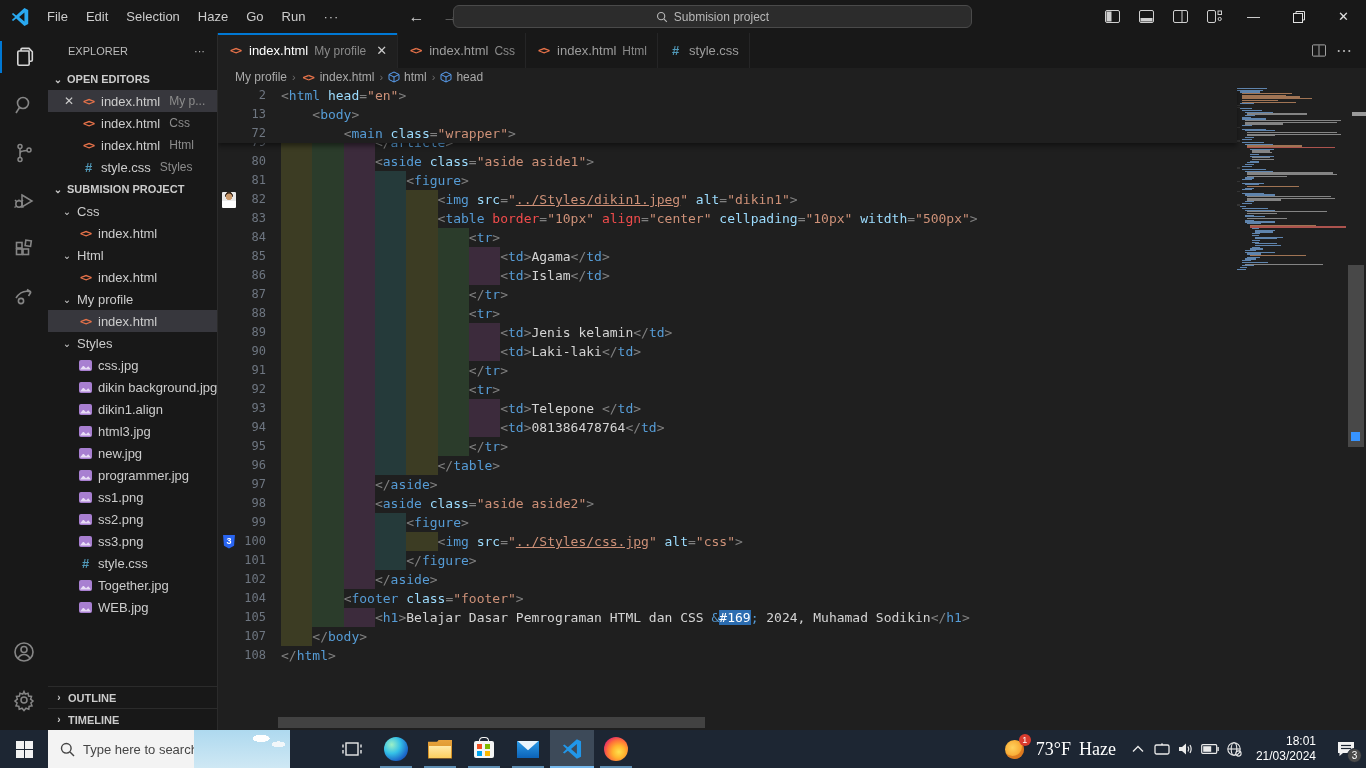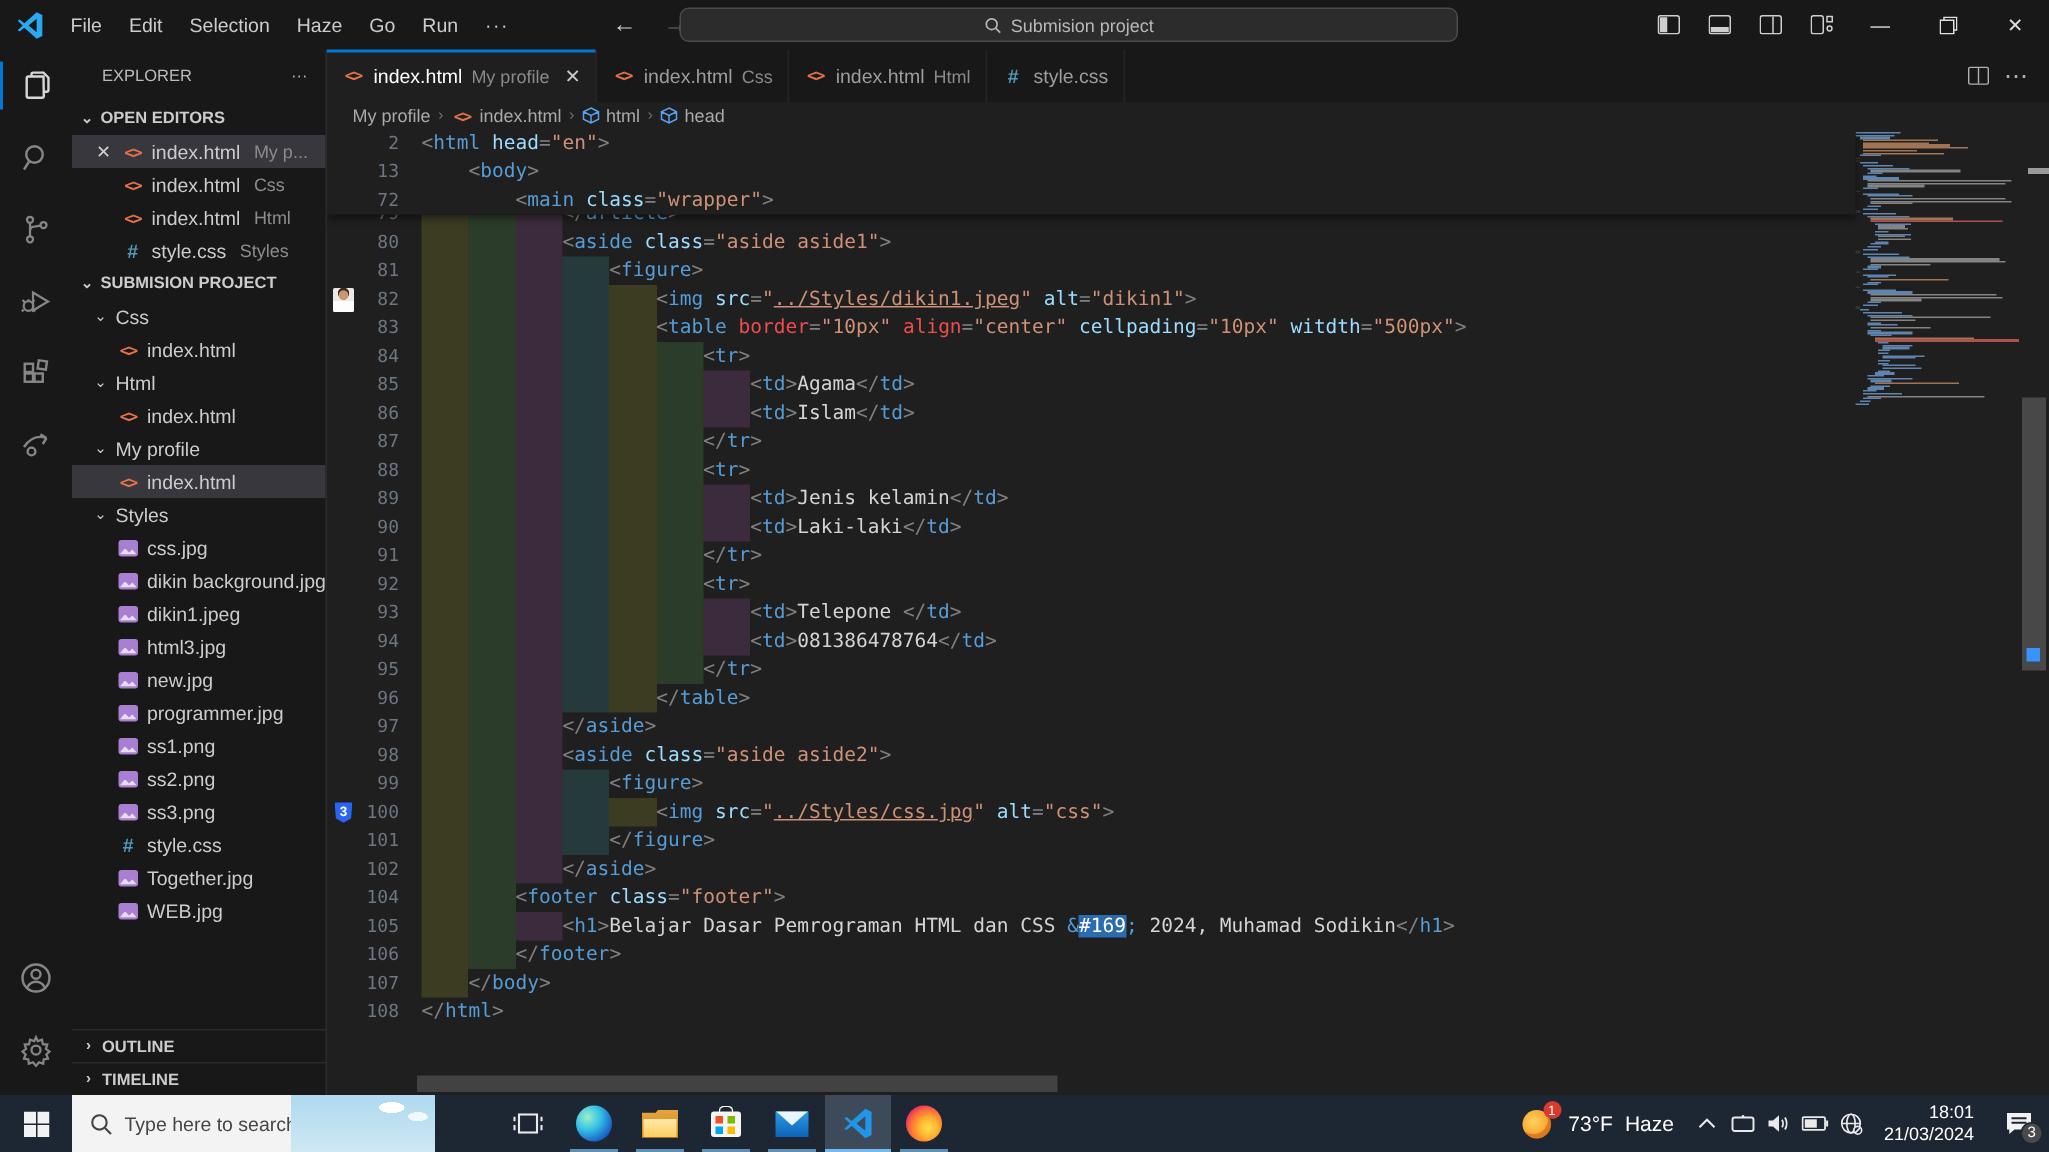--- a/index.html
+++ b/index.html
@@ -140,21 +140,21 @@
   .tb-appicon.active::after { content:""; position:absolute; left:0; right:0; bottom:0; height:2px; background:#76b9ed; }
   .tb-taskview { margin-left:40px; }
   .tray { margin-left:auto; display:flex; align-items:center; height:38px; color:#ffffff; }
   .tray-weather { display:flex; align-items:center; gap:8px; padding:0 10px; }
   .w-icon { position:relative; width:24px; height:24px; }
   .w-sun { position:absolute; left:1px; top:3px; width:19px; height:19px; border-radius:50%;
            background:radial-gradient(circle at 40% 40%, #ffd25e, #f59a23 75%);
            box-shadow:inset -2px -3px 0 rgba(200,90,20,.55); }
   .w-badge { position:absolute; right:-3px; top:-3px; width:12px; height:12px; border-radius:50%;
              background:#d83b2e; color:#fff; font-size:9px; display:flex; align-items:center; justify-content:center; }
-  .tray-text { font-size:14px; }
+  .tray-text { font-size:18px;font-family:Liberation Serif, serif; }
   .tray-ico { width:24px; height:38px; display:flex; align-items:center; justify-content:center; color:#e8e8e8; }
   .tray-clock { text-align:right; font-size:12px; line-height:15px; padding:0 10px; }
   .tray-notif { position:relative; width:40px; height:38px; display:flex; align-items:center; justify-content:center; }
   .n-badge { position:absolute; right:4px; bottom:5px; width:15px; height:15px; border-radius:50%;
              background:#4a4a4a; color:#fff; font-size:10px; display:flex; align-items:center; justify-content:center;
              border:1px solid #1d2633; }
 
   svg { display:block; }
 </style>
 </head>
@@ -361,21 +361,21 @@
           <div class="row" style="padding-left: 30px;">
             <span class="fi img">
               <span class="img-glyph"></span>
             </span>
             <span>dikin background.jpg</span>
           </div>
           <div class="row" style="padding-left: 30px;">
             <span class="fi img">
               <span class="img-glyph"></span>
             </span>
-            <span>dikin1.jpeg</span>
+            <span>dikin1.align</span>
           </div>
           <div class="row" style="padding-left: 30px;">
             <span class="fi img">
               <span class="img-glyph"></span>
             </span>
             <span>html3.jpg</span>
           </div>
           <div class="row" style="padding-left: 30px;">
             <span class="fi img">
               <span class="img-glyph"></span>
@@ -515,21 +515,20 @@
             <div class="code-line"><span class="glyph"></span><span class="lnum">95</span><span class="lcontent"><div class="band b0" style="left: 0ch;"></div><div class="band b1" style="left: 4ch;"></div><div class="band b2" style="left: 8ch;"></div><div class="band b3" style="left: 12ch;"></div><div class="band b0" style="left: 16ch;"></div><div class="band b1" style="left: 20ch;"></div><span class="toks"><span>                        </span><span class="tk-p">&lt;/</span><span class="tk-t">tr</span><span class="tk-p">&gt;</span></span></span></div>
             <div class="code-line"><span class="glyph"></span><span class="lnum">96</span><span class="lcontent"><div class="band b0" style="left: 0ch;"></div><div class="band b1" style="left: 4ch;"></div><div class="band b2" style="left: 8ch;"></div><div class="band b3" style="left: 12ch;"></div><div class="band b0" style="left: 16ch;"></div><span class="toks"><span>                    </span><span class="tk-p">&lt;/</span><span class="tk-t">table</span><span class="tk-p">&gt;</span></span></span></div>
             <div class="code-line"><span class="glyph"></span><span class="lnum">97</span><span class="lcontent"><div class="band b0" style="left: 0ch;"></div><div class="band b1" style="left: 4ch;"></div><div class="band b2" style="left: 8ch;"></div><span class="toks"><span>            </span><span class="tk-p">&lt;/</span><span class="tk-t">aside</span><span class="tk-p">&gt;</span></span></span></div>
             <div class="code-line"><span class="glyph"></span><span class="lnum">98</span><span class="lcontent"><div class="band b0" style="left: 0ch;"></div><div class="band b1" style="left: 4ch;"></div><div class="band b2" style="left: 8ch;"></div><span class="toks"><span>            </span><span class="tk-p">&lt;</span><span class="tk-t">aside</span><span class="tk-n"> </span><span class="tk-a">class</span><span class="tk-p">=</span><span class="tk-s">"aside aside2"</span><span class="tk-p">&gt;</span></span></span></div>
             <div class="code-line"><span class="glyph"></span><span class="lnum">99</span><span class="lcontent"><div class="band b0" style="left: 0ch;"></div><div class="band b1" style="left: 4ch;"></div><div class="band b2" style="left: 8ch;"></div><div class="band b3" style="left: 12ch;"></div><span class="toks"><span>                </span><span class="tk-p">&lt;</span><span class="tk-t">figure</span><span class="tk-p">&gt;</span></span></span></div>
             <div class="code-line"><span class="glyph"><div class="thumb-css">3</div></span><span class="lnum">100</span><span class="lcontent"><div class="band b0" style="left: 0ch;"></div><div class="band b1" style="left: 4ch;"></div><div class="band b2" style="left: 8ch;"></div><div class="band b3" style="left: 12ch;"></div><div class="band b0" style="left: 16ch;"></div><span class="toks"><span>                    </span><span class="tk-p">&lt;</span><span class="tk-t">img</span><span class="tk-n"> </span><span class="tk-a">src</span><span class="tk-p">=</span><span class="tk-s">"</span><span class="tk-l">../Styles/css.jpg</span><span class="tk-s">"</span><span class="tk-n"> </span><span class="tk-a">alt</span><span class="tk-p">=</span><span class="tk-s">"css"</span><span class="tk-p">&gt;</span></span></span></div>
             <div class="code-line"><span class="glyph"></span><span class="lnum">101</span><span class="lcontent"><div class="band b0" style="left: 0ch;"></div><div class="band b1" style="left: 4ch;"></div><div class="band b2" style="left: 8ch;"></div><div class="band b3" style="left: 12ch;"></div><span class="toks"><span>                </span><span class="tk-p">&lt;/</span><span class="tk-t">figure</span><span class="tk-p">&gt;</span></span></span></div>
             <div class="code-line"><span class="glyph"></span><span class="lnum">102</span><span class="lcontent"><div class="band b0" style="left: 0ch;"></div><div class="band b1" style="left: 4ch;"></div><div class="band b2" style="left: 8ch;"></div><span class="toks"><span>            </span><span class="tk-p">&lt;/</span><span class="tk-t">aside</span><span class="tk-p">&gt;</span></span></span></div>
             <div class="code-line"><span class="glyph"></span><span class="lnum">104</span><span class="lcontent"><div class="band b0" style="left: 0ch;"></div><div class="band b1" style="left: 4ch;"></div><span class="toks"><span>        </span><span class="tk-p">&lt;</span><span class="tk-t">footer</span><span class="tk-n"> </span><span class="tk-a">class</span><span class="tk-p">=</span><span class="tk-s">"footer"</span><span class="tk-p">&gt;</span></span></span></div>
             <div class="code-line"><span class="glyph"></span><span class="lnum">105</span><span class="lcontent"><div class="band b0" style="left: 0ch;"></div><div class="band b1" style="left: 4ch;"></div><div class="band b2" style="left: 8ch;"></div><span class="toks"><span>            </span><span class="tk-p">&lt;</span><span class="tk-t">h1</span><span class="tk-p">&gt;</span><span class="tk-x">Belajar Dasar Pemrograman HTML dan CSS </span><span class="tk-e">&amp;</span><span class="tk-sel">#169</span><span class="tk-e">;</span><span class="tk-x"> 2024, Muhamad Sodikin</span><span class="tk-p">&lt;/</span><span class="tk-t">h1</span><span class="tk-p">&gt;</span></span></span></div>
-            <div class="code-line"><span class="glyph"></span><span class="lnum">106</span><span class="lcontent"><div class="band b0" style="left: 0ch;"></div><div class="band b1" style="left: 4ch;"></div><span class="toks"><span>        </span><span class="tk-p">&lt;/</span><span class="tk-t">footer</span><span class="tk-p">&gt;</span></span></span></div>
             <div class="code-line"><span class="glyph"></span><span class="lnum">107</span><span class="lcontent"><div class="band b0" style="left: 0ch;"></div><span class="toks"><span>    </span><span class="tk-p">&lt;/</span><span class="tk-t">body</span><span class="tk-p">&gt;</span></span></span></div>
             <div class="code-line"><span class="glyph"></span><span class="lnum">108</span><span class="lcontent"><span class="toks"><span></span><span class="tk-p">&lt;/</span><span class="tk-t">html</span><span class="tk-p">&gt;</span></span></span></div>
           </div>
         <div class="partial" id="partial">
             <div class="code-line"><span class="glyph"></span><span class="lnum">79</span><span class="lcontent"><div class="band b0" style="left: 0ch;"></div><div class="band b1" style="left: 4ch;"></div><div class="band b2" style="left: 8ch;"></div><span class="toks"><span>            </span><span class="tk-p">&lt;/</span><span class="tk-t">article</span><span class="tk-p">&gt;</span></span></span></div>
           </div>
         <div class="sticky" id="sticky">
             <div class="code-line"><span class="glyph"></span><span class="lnum">2</span><span class="lcontent"><span class="toks"><span></span><span class="tk-p">&lt;</span><span class="tk-t">html</span><span class="tk-n"> </span><span class="tk-a">head</span><span class="tk-p">=</span><span class="tk-s">"en"</span><span class="tk-p">&gt;</span></span></span></div>
             <div class="code-line"><span class="glyph"></span><span class="lnum">13</span><span class="lcontent"><span class="toks"><span>    </span><span class="tk-p">&lt;</span><span class="tk-t">body</span><span class="tk-p">&gt;</span></span></span></div>
             <div class="code-line"><span class="glyph"></span><span class="lnum">72</span><span class="lcontent"><span class="toks"><span>        </span><span class="tk-p">&lt;</span><span class="tk-t">main</span><span class="tk-n"> </span><span class="tk-a">class</span><span class="tk-p">=</span><span class="tk-s">"wrapper"</span><span class="tk-p">&gt;</span></span></span></div>

